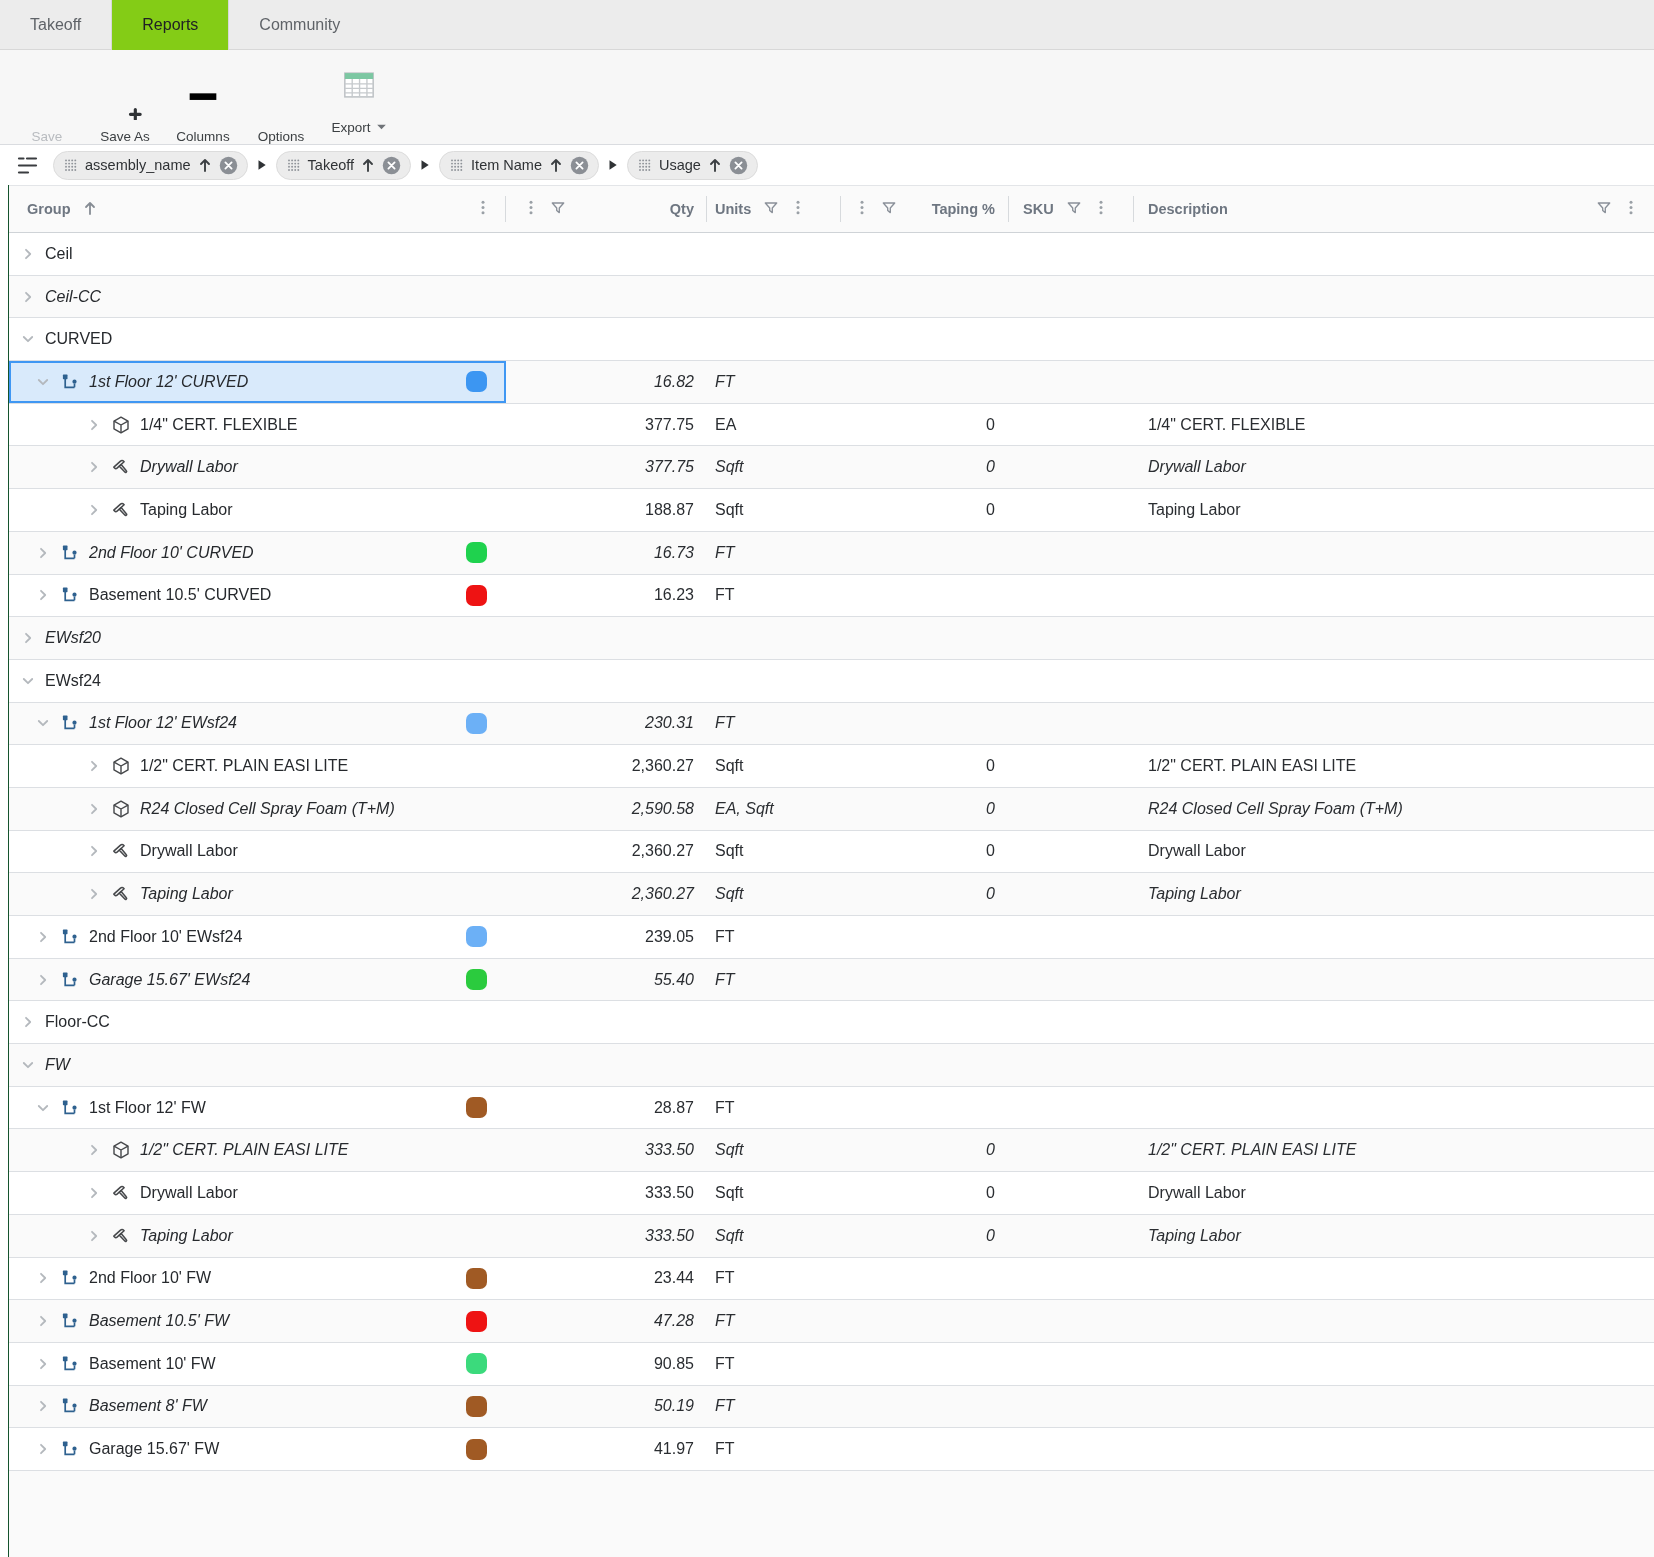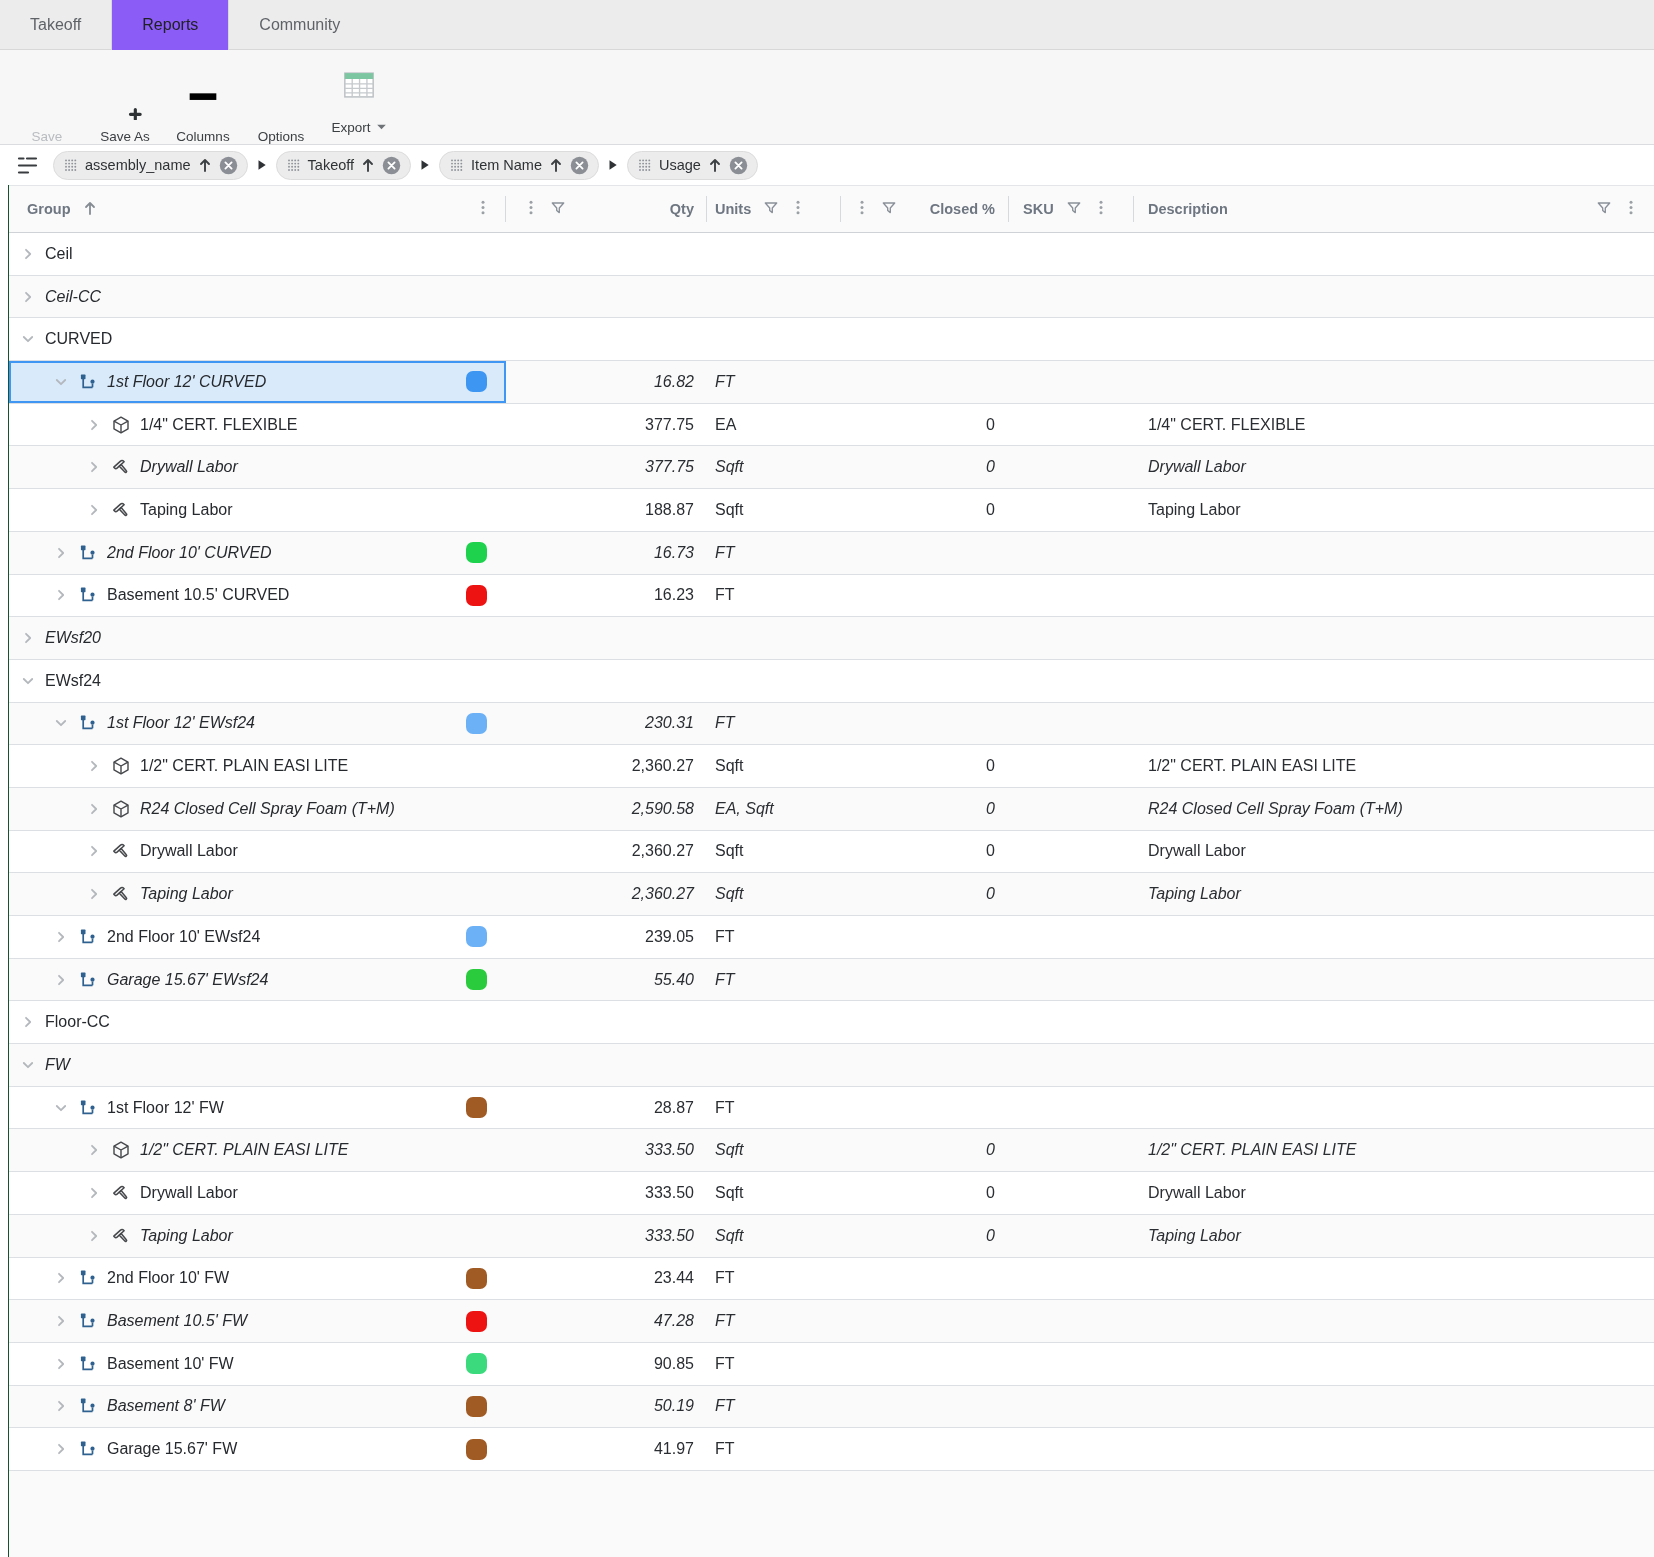--- a/index.html
+++ b/index.html
@@ -3,21 +3,21 @@
 <meta charset="utf-8">
 <style>
   * { margin:0; padding:0; box-sizing:border-box; }
   html,body { width:1654px; height:1557px; overflow:hidden; background:#fff;
     font-family:"Liberation Sans", sans-serif; color:#2a2d31; }
 
   
   .tabbar { display:flex; height:50px; background:#ececec; border-bottom:1px solid #d8d8d8; }
   .tab { display:flex; align-items:center; padding:0 30px; font-size:16px; color:#5f6368;
          height:50px; cursor:pointer; }
-  .tab.active { background:#8b5cf6; color:#202124; font-weight:500;
+  .tab.active { background:#84cc16; color:#202124; font-weight:500;
          border-left:1px solid #d8d8d8; border-right:1px solid #d8d8d8; margin-bottom:-1px; }
 
   
   .toolbar { height:95px; background:#f7f7f7; border-bottom:1px solid #dadce0;
              display:flex; align-items:flex-end; padding:14px 0 0 8px; }
   .tbtn { display:flex; flex-direction:column; align-items:center; gap:8px;
           min-width:78px; padding:0 8px; cursor:pointer; }
   .tbtn .islot { height:34px; display:flex; align-items:center; }
   .tbtn .tlabel { font-size:13.5px; color:#3c4043; display:flex; align-items:center; gap:5px; }
   .tbtn.disabled .tlabel { color:#b9bcc0; }
@@ -45,21 +45,21 @@
 
   .grid-row { height:42.7px; border-bottom:1px solid #dcdfe3; background:#fff; font-size:16px; cursor:pointer; }
   .grid-row.alt { background:#fafafa;font-style:italic; }
   .cell { display:flex; align-items:center; overflow:hidden; white-space:nowrap; }
   .cell.num { justify-content:flex-end; }
   .gcell { gap:9px; }
   .gcell.selected { background:#d9eafb; box-shadow:inset 0 0 0 2px #3f97f3; }
   .chev { display:flex; width:16px; flex:0 0 16px; }
   .rlabel { color:#26292d; }
   .dot { width:21px; height:21px; border-radius:7px; margin-left:auto; margin-right:19px; flex:0 0 21px; }
-  .ind0 { padding-left:11px; } .ind1 { padding-left:44px; } .ind2 { padding-left:77px; }
+  .ind0 { padding-left:11px; } .ind1 { padding-left:26px; } .ind2 { padding-left:77px; }
   .icon16 { display:flex; flex:0 0 20px; }
   .tail-stripe { height:86px; background:#fafafa; }
 </style>
 </head>
 <body>
 
 <div class="tabbar">
   <div class="tab">
       <span>Takeoff</span>
     </div>
@@ -366,21 +366,21 @@
               <circle cx="7" cy="3.2" r="1.5"></circle>
               <circle cx="7" cy="8.5" r="1.5"></circle>
               <circle cx="7" cy="13.8" r="1.5"></circle>
             </g>
           </svg></span>
       <span class="hgap"></span>
         <span class="islot"><svg width="16" height="16" viewBox="0 0 16 16">
             <path d="M2.3 3h11.4L9.3 8v4.6L6.7 10.5V8z" fill="none" stroke="#8a9099" stroke-width="1.35" stroke-linejoin="round"></path>
           </svg></span>
       <span class="spacer"></span>
-      <span class="pr14">Closed %</span>
+      <span class="pr14">Taping %</span>
     </div>
     <div class="h-cell pl14">
       <span>SKU</span>
       <span class="hgap"></span>
         <span class="islot"><svg width="16" height="16" viewBox="0 0 16 16">
             <path d="M2.3 3h11.4L9.3 8v4.6L6.7 10.5V8z" fill="none" stroke="#8a9099" stroke-width="1.35" stroke-linejoin="round"></path>
           </svg></span>
       <span class="hgap"></span>
         <span class="islot"><svg width="14" height="17" viewBox="0 0 14 17">
             <g fill="#9aa0a6">

